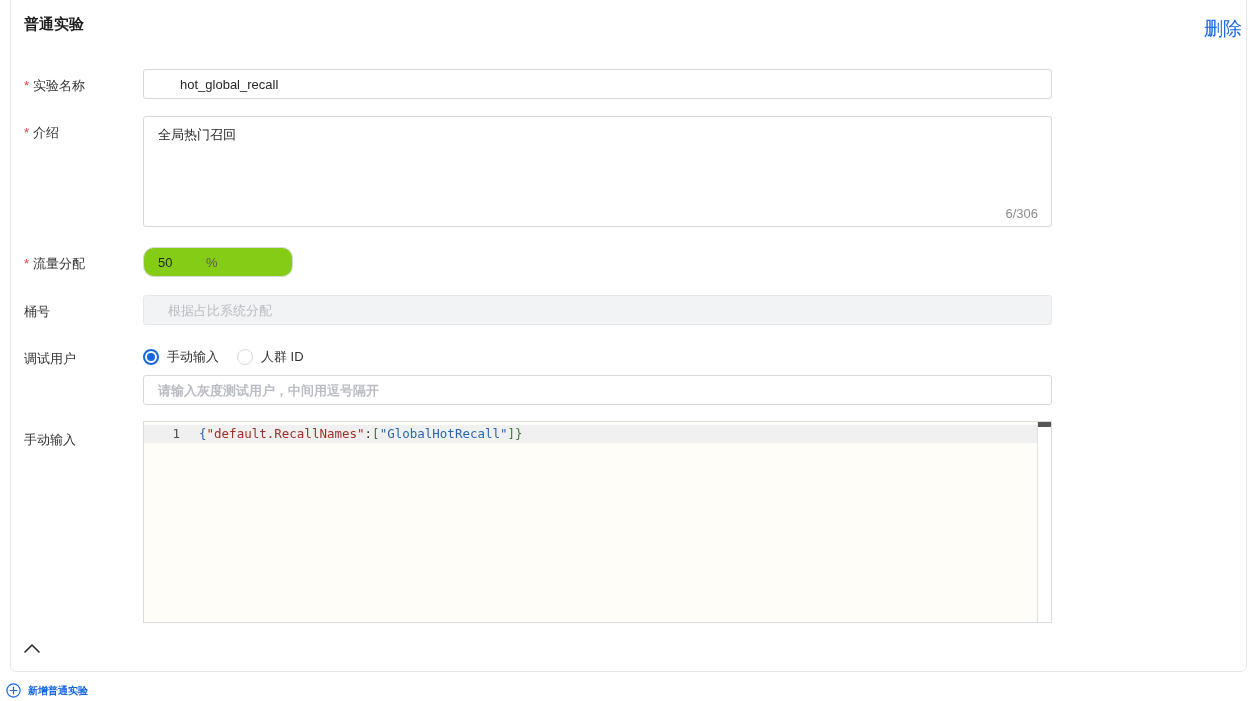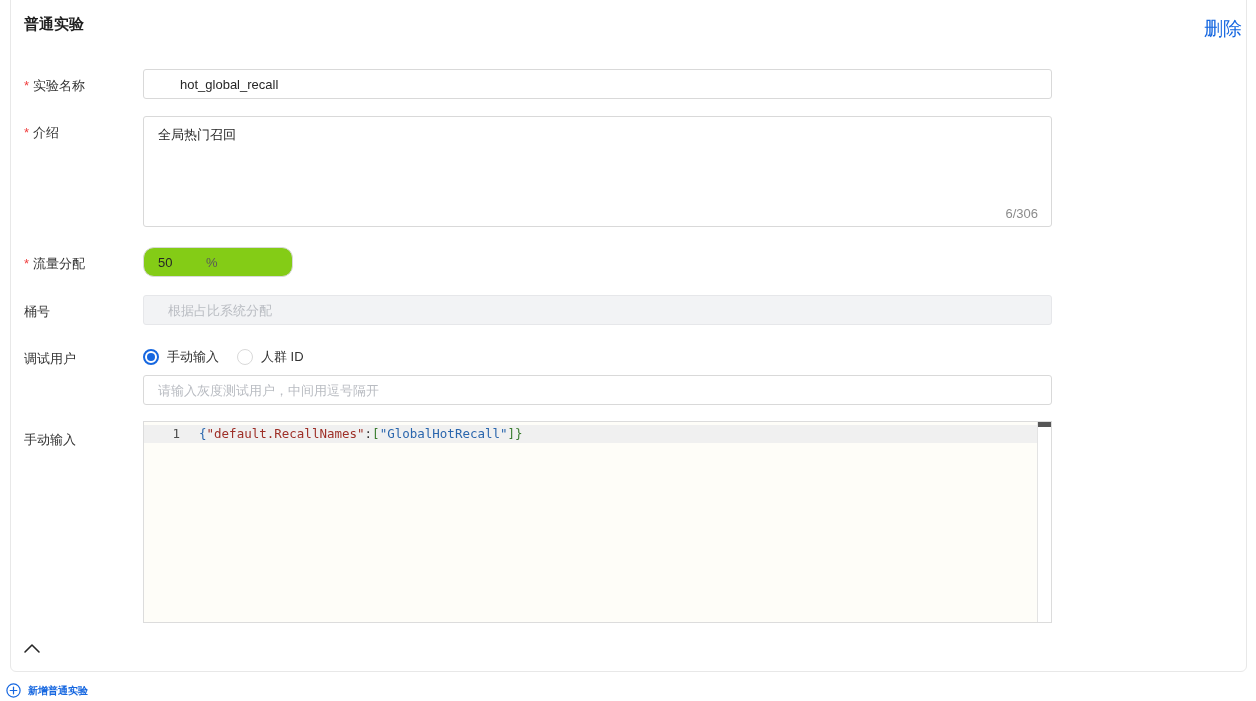--- a/index.html
+++ b/index.html
@@ -98,21 +98,21 @@
 <div class="radio-group">
   <label class="radio-opt">
     <span class="rd rd-checked"></span>
     <span class="opt-label">手动输入</span>
   </label>
   <label class="radio-opt">
     <span class="rd rd-unchecked"></span>
     <span class="opt-label">人群 ID</span>
   </label>
 </div>
-<input class="ipt" style="top: 375px;" type="text" placeholder="请输入灰度测试用户，中间用逗号隔开">
+<input class="ipt" style="top: 375px; font-weight: bold;" type="text" placeholder="请输入灰度测试用户，中间用逗号隔开">
 
 <div class="lbl" style="top:431px;">
   <span>手动输入</span>
 </div>
 <div class="editor">
   <div class="active-line"></div>
   <div class="gutter-num">1</div>
   <div class="code-line"><span style="color: rgb(42, 102, 173);">{</span><span style="color: rgb(158, 47, 39);">"default.RecallNames"</span><span style="color: rgb(51, 51, 51);">:</span><span style="color: rgb(58, 125, 47);">[</span><span style="color: rgb(42, 102, 173);">"GlobalHotRecall"</span><span style="color: rgb(58, 125, 47);">]</span><span style="color: rgb(58, 125, 47);">}</span></div>
   <div class="vtrack">
     <div class="vthumb"></div>

